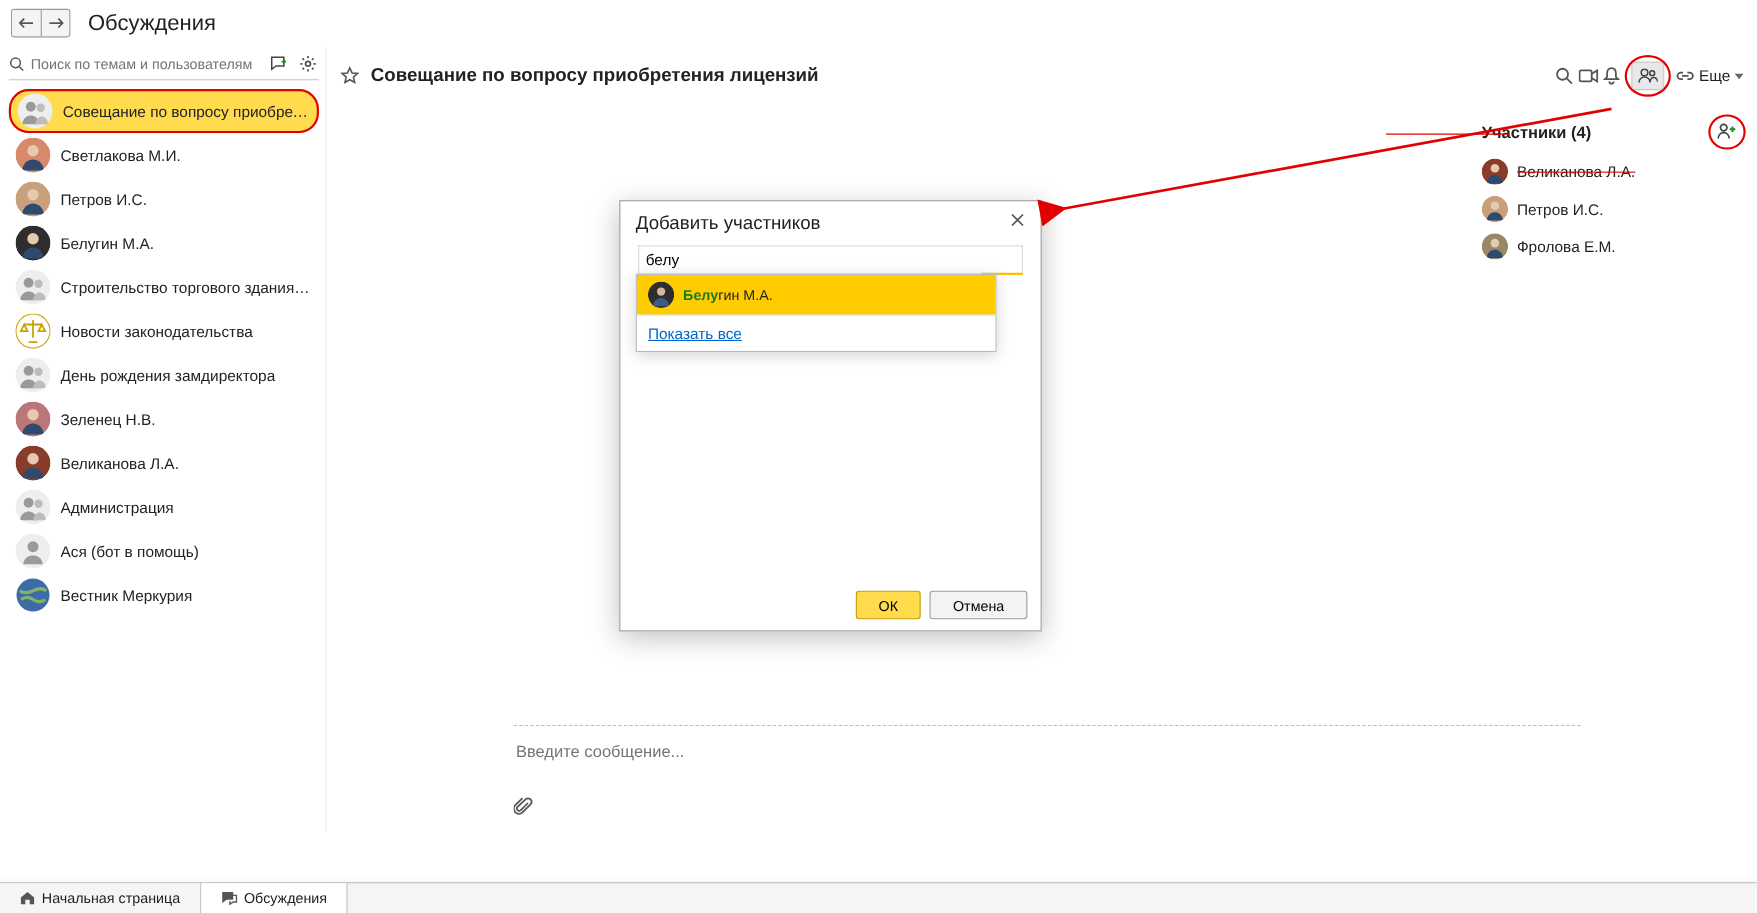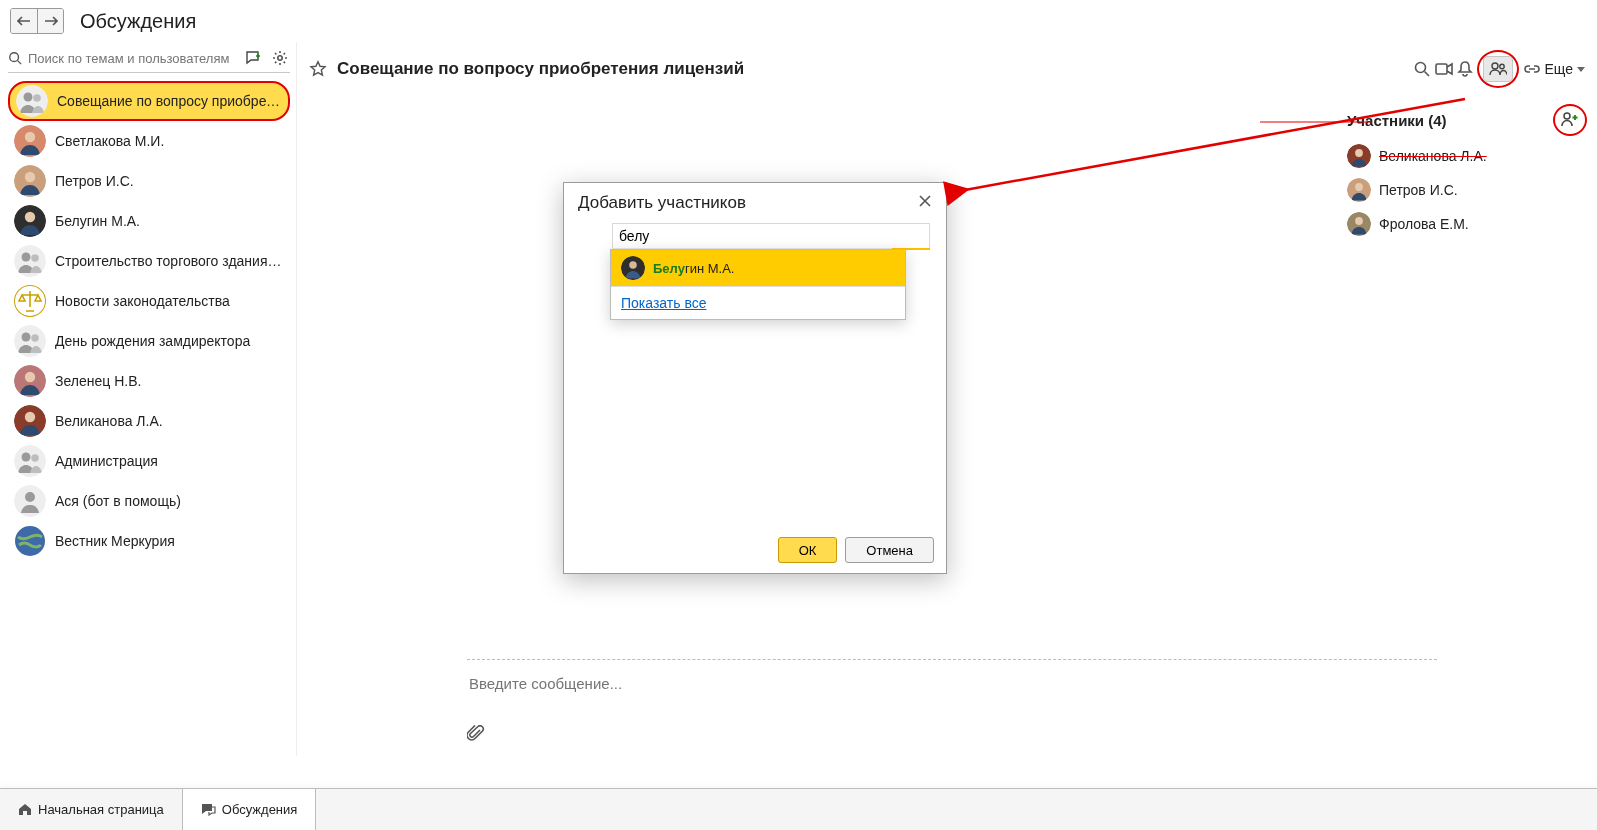--- a/index.html
+++ b/index.html
@@ -72,29 +72,29 @@
 
   
   .rightpanel { width:260px; padding:8px 10px; }
   .rp-header { display:flex; align-items:center; justify-content:space-between; margin-bottom:8px;}
   .rp-title { font-weight:700; font-size:15px;}
   .rp-list { display:flex; flex-direction:column; gap:10px; }
   .rp-item { display:flex; align-items:center; gap:8px; font-size:14px;}
   .rp-item .avatar { width:24px; height:24px;}
 
   
-  .bottombar { position:absolute; bottom:0; left:0; right:0; height:42px; border-top:1px solid #bcbcbc; display:flex; background:#f5f5f5; box-shadow:0 -3px 6px rgba(0,0,0,.03);}
+  .bottombar { position:absolute; bottom:0; left:0; right:0; height:28px; border-top:1px solid #bcbcbc; display:flex; background:#f5f5f5; box-shadow:0 -3px 6px rgba(0,0,0,.03);}
   .tab { display:flex; align-items:center; gap:6px; padding:0 18px; border-right:1px solid #bcbcbc; background:#f5f5f5; cursor:pointer; font-size:13px;}
   .tab.active { background:#fff; }
 
   
   .dialog { position:absolute; left:563px; top:182px; width:384px; height:392px; background:#fff; border:1px solid #9b9b9b; box-shadow:0 6px 24px rgba(0,0,0,.25); display:flex; flex-direction:column; }
-  .dlg-title { display:flex; align-items:center; justify-content:space-between; padding:10px 14px 6px; font-size:17px;}
+  .dlg-title { display:flex; justify-content:space-between; padding:10px 14px 6px; font-size:17px;}
   .dlg-close { cursor:pointer; font-size:16px; color:#555;}
-  .dlg-body { padding:4px 16px; flex:1; position:relative;margin-left:32px;}
+  .dlg-body { padding:4px 16px; flex:1; position:relative;}
   .dlg-input { width:100%; height:26px; border:1px solid #d8d8d8; border-bottom:1px solid #e9e9e9; outline:none; padding:3px 6px; font-size:14px;}
   .dlg-input-wrap { position:relative; }
   .dlg-input-underline { position:absolute; right:0; bottom:-1px; width:38px; height:2px; background:#ffbf00;}
   .dropdown { position:absolute; top:30px; left:14px; right:40px; border:1px solid #bbb; background:#fff; box-shadow:0 4px 14px rgba(0,0,0,.18);}
   .dd-item { display:flex; align-items:center; gap:8px; height:36px; padding:0 10px; cursor:pointer;}
   .dd-item.hl { background:var(--yellow-hl);}
   .dd-item .avatar { width:24px; height:24px;}
   .dd-match { color:#197c1f; font-weight:600;}
   .dd-link { color:var(--link); text-decoration:underline; padding:8px 10px; display:block; border-top:1px solid #ddd; font-size:14px;}
   .dlg-footer { display:flex; justify-content:flex-end; gap:8px; padding:10px 12px; border-top:0;}

